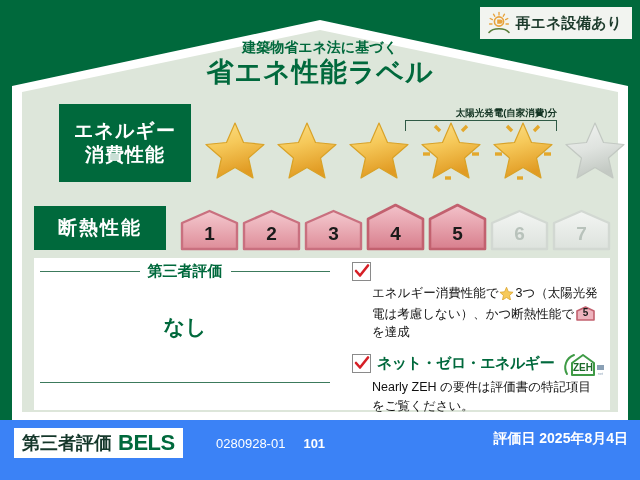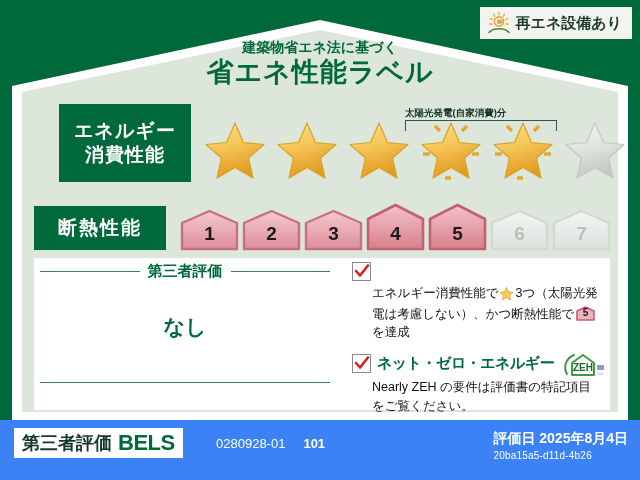--- a/index.html
+++ b/index.html
@@ -167,21 +167,21 @@
     left: 214px;
     top: 4px;
     width: 152px;
     z-index: 6;
     pointer-events: none;
   }
   .solar-bracket .sb-txt {
     font-size: 9.5px;
     font-weight: bold;
     color: #123322;
-    text-align: left;
+    text-align: right;
     white-space: nowrap;
     line-height: 1;
   }
   .solar-bracket .sb-line {
     margin-top: 2px;
     height: 10px;
     border: 1px solid #2f5a45;
     border-bottom: none;
   }
 
@@ -658,17 +658,16 @@
       <span class="bels-en">BELS</span>
     </div>
     <div class="bels-no">
       <span>0280928-01</span><span class="unit">101</span>
     </div>
     <div class="eval-date">
       <div class="d-main">
         <span>評価日</span>
         <span>2025年8月4日</span>
       </div>
-      <div class="d-id">20ba15a5-d11d-4b26</div>
     </div>
   </div>
 
 </div>
 
 </body></html>

